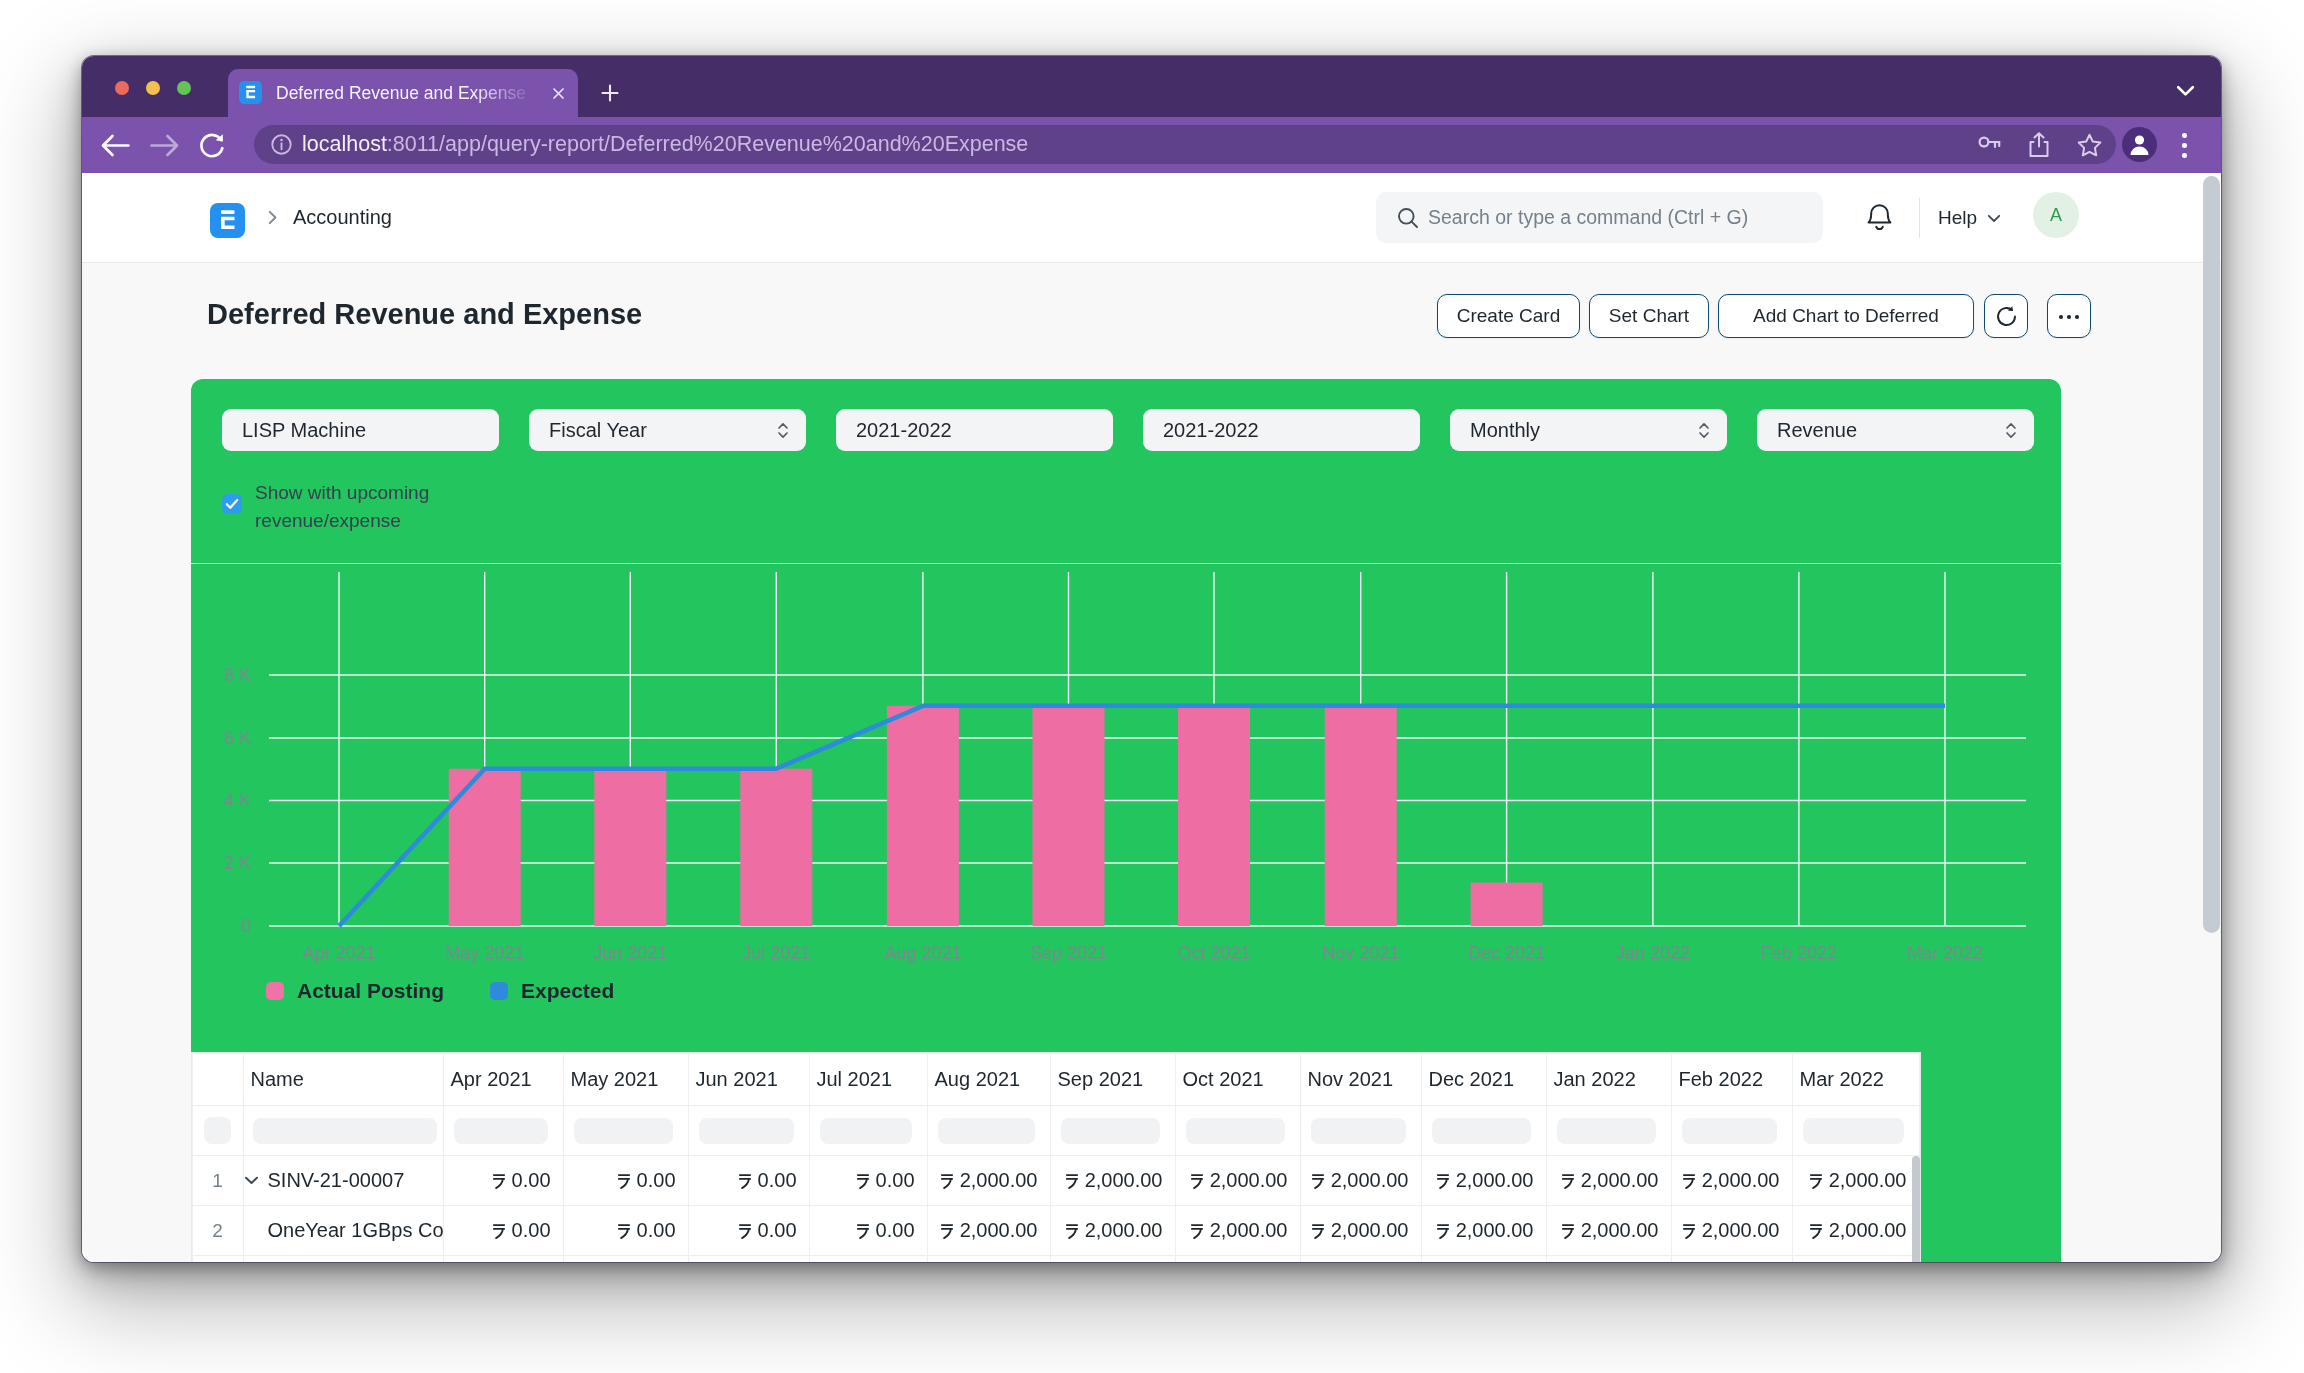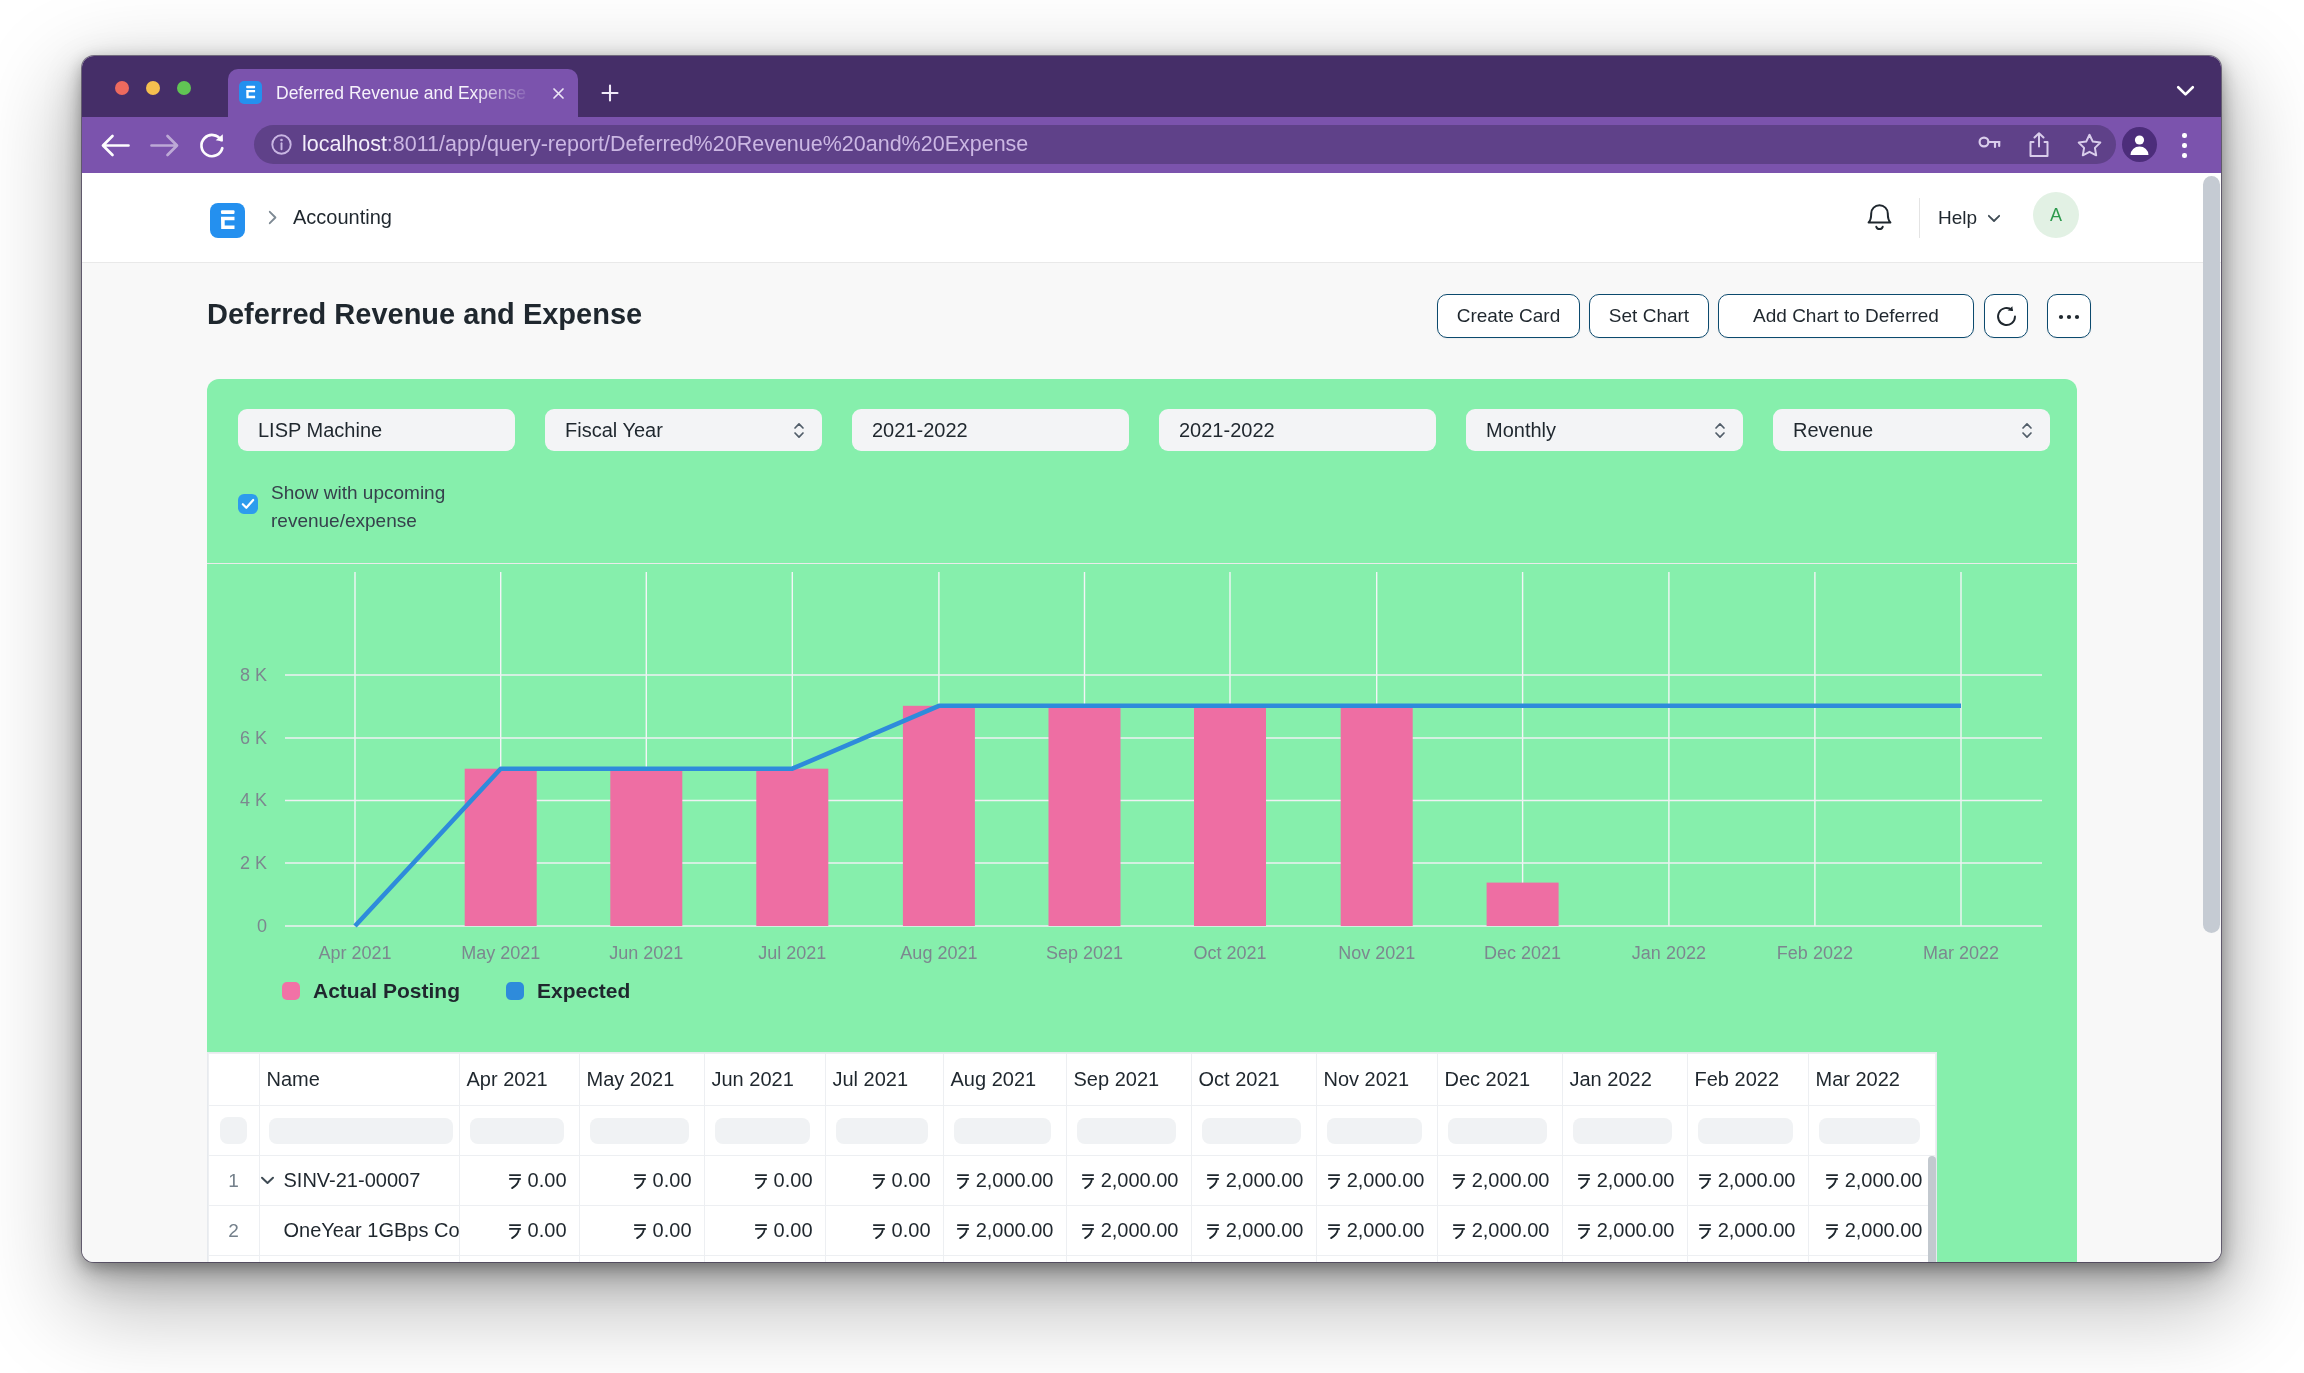--- a/index.html
+++ b/index.html
@@ -36,21 +36,21 @@
   #navatar { left:1951px; top:19px; width:46px; height:46px; border-radius:50%; background:#e2f1e4;
     text-align:center; line-height:46px; font-size:18px; color:#2d9a4d; }
   
   #pagebody { left:0; top:207px; width:2139px; height:999px; background:#f8f8f8; }
   h1 { position:absolute; left:125px; top:242px; font-size:29px; font-weight:700; color:#1f272e; letter-spacing:0; }
   .btn { position:absolute; top:238px; height:44px; border-radius:10px; background:#fff;
     border:1px solid #0c4a6e; box-shadow:0 1px 2px rgba(25,39,52,.06);
     font-size:19px; color:#1f272e; text-align:center; }
   .btn span { display:inline-block; line-height:42px; }
   
-  #card { left:125px; top:323px; width:1870px; height:883px; background:#86efac; border-radius:12px 12px 0 0; }
+  #card { left:109px; top:323px; width:1870px; height:883px; background:#22c55e; border-radius:12px 12px 0 0; }
   .finput { position:absolute; top:30px; width:277px; height:42px; border-radius:9px; background:#f3f4f6;
     font-size:20px; color:#1f272e; line-height:42px; padding-left:20px; }
   #chkbox { left:31px; top:115px; width:20px; height:20px; border-radius:6px; background:#2d9ced; }
   #chklabel { left:64px; top:100px; font-size:19px; color:#36414c; line-height:27.5px; }
   #carddiv { left:0; top:184px; width:1870px; height:1px; background:#ebebeb; }
   
   #tablewrap { left:-0.5px; top:667px; width:1730px; height:216.5px;margin-top:6px; }
 
   #tablewrap { border:1px solid #e7eaee; background:#fff; overflow:hidden; }
   #dt { border-collapse:collapse; table-layout:fixed; width:1727px; }
@@ -138,20 +138,27 @@
     <div class="abs" id="logo"><svg width="35" height="35" viewBox="0 0 35 35">
             <g fill="#fff">
               <rect x="11" y="7.2" width="13.5" height="3.7" rx="1"></rect>
               <path d="M11 13.8 h13.5 v3.5 H14.7 v5.3 h9.8 v3.5 H11.2 z"></path>
             </g>
           </svg></div>
     <svg class="abs" style="left:186px; top:37px;" width="9" height="15" viewBox="0 0 9 15">
           <path d="M1.8 1.8 L7.4 7.5 L1.8 13.2" stroke="#7e8a94" stroke-width="1.9" fill="none" stroke-linecap="round" stroke-linejoin="round"></path>
         </svg>
     <div class="abs" id="crumb" style="left:211px;">Accounting</div>
+    <div class="abs" id="searchpill">
+      <svg class="abs" style="left:21px; top:15px;" width="22" height="22" viewBox="0 0 22 22">
+            <circle cx="9.3" cy="9.3" r="7.3" stroke="#434f5a" stroke-width="1.9" fill="none"></circle>
+            <path d="M14.8 14.8 L20 20" stroke="#434f5a" stroke-width="1.9" stroke-linecap="round"></path>
+          </svg>
+      <div class="abs" id="searchtext">Search or type a command (Ctrl + G)</div>
+    </div>
     <svg class="abs" style="left:1783px; top:29px;" width="29" height="32" viewBox="0 0 29 32">
           <path d="M14.5 3.2 a8.3 8.3 0 0 1 8.3 8.3 c0 6.5 2.6 9 2.6 9 H3.6 s2.6 -2.5 2.6 -9 a8.3 8.3 0 0 1 8.3 -8.3 z" stroke="#1f272e" stroke-width="2" fill="none" stroke-linejoin="round"></path>
           <path d="M11.3 24.8 a3.4 3.4 0 0 0 6.4 0" stroke="#1f272e" stroke-width="2" fill="none" stroke-linecap="round"></path>
         </svg>
     <div class="abs" style="left:1837px; top:25px; width:1px; height:40px; background:#e4e4e4;"></div>
     <div class="abs" id="helptext">Help</div>
     <svg class="abs" style="left:1905px; top:41px;" width="14" height="9" viewBox="0 0 14 9">
           <path d="M1.8 1.8 L7 7 L12.2 1.8" stroke="#3f4b54" stroke-width="1.8" fill="none" stroke-linecap="round" stroke-linejoin="round"></path>
         </svg>
     <div class="abs" id="navatar">A</div>

